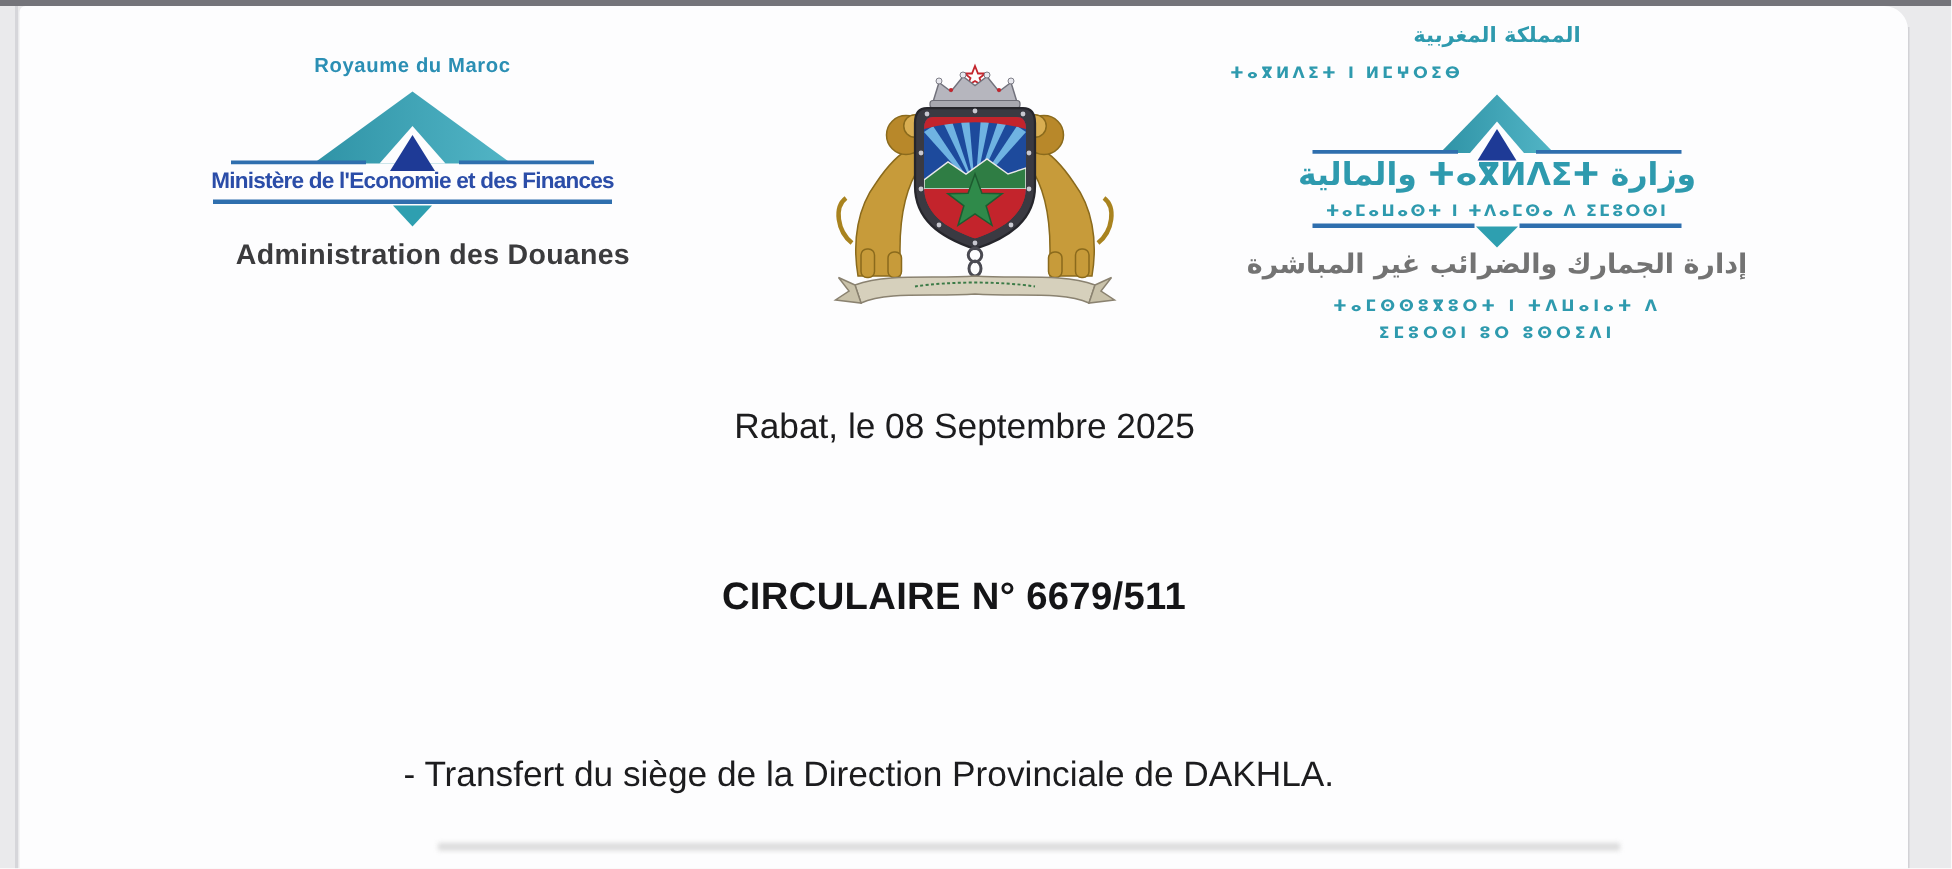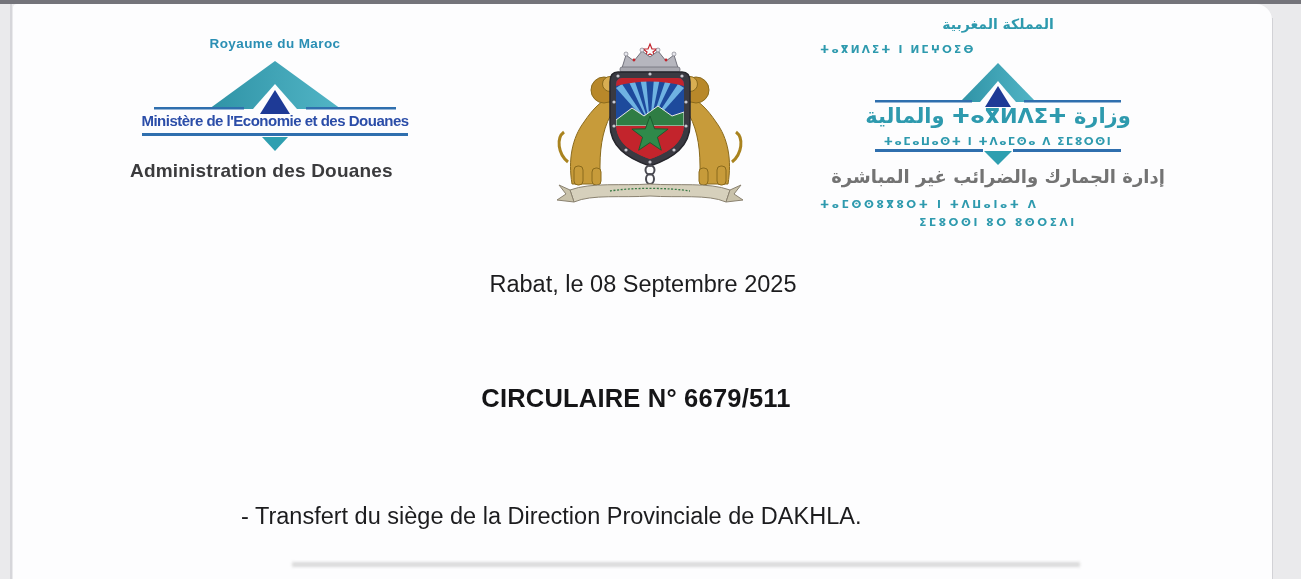--- a/index.html
+++ b/index.html
@@ -28,60 +28,60 @@
     position:absolute; left:-12px; top:76px; width:294px; text-align:center;
     font-size:15px; font-weight:bold; letter-spacing:-0.5px; color:#2b4da8; white-space:nowrap;
   }
   .mef-line-bottom { position:absolute; left:2px; top:97px; width:266px; height:2.5px; background:#2f6fae; }
   .mef-down-tri {
     position:absolute; left:122px; top:101px; width:0; height:0;
     border-left:13px solid transparent; border-right:13px solid transparent;
     border-top:14px solid #2e9fb0;
   }
   .admin {
-    position:absolute; left:-10px; top:124px; width:290px; text-align:left;
+    position:absolute; left:-10px; top:124px; width:290px; text-align:right;
     font-size:19px; font-weight:bold; letter-spacing:.2px; color:#3b3b3d; line-height:22px;
   }
 
   
   .right-block { position:absolute; left:820px; top:16px; width:356px; height:222px;
                  font-family:"DejaVu Sans",sans-serif; }
   .teal { color:#2e9aae; }
   .r-kingdom-ar  { position:absolute; left:0; top:0;    width:356px; text-align:center; font-size:14px;   font-weight:bold; direction:rtl; }
   .r-kingdom-tif { position:absolute; left:0; top:27px; width:356px; text-align:left; font-size:10.5px; font-weight:bold; letter-spacing:2.2px; }
   .mef-tri-right { position:absolute; left:0; top:42px; }
   .r-ministry-ar { position:absolute; left:0; top:88px;  width:356px; text-align:center; font-size:21px;   font-weight:bold; direction:rtl; }
   .r-ministry-tif{ position:absolute; left:0; top:119px; width:356px; text-align:center; font-size:10.5px; font-weight:bold; letter-spacing:1.6px; }
   .r-underline-l { position:absolute; left:55px;  top:133px; width:108px; height:2.5px; background:#2f6fae; }
   .r-underline-r { position:absolute; left:193px; top:133px; width:108px; height:2.5px; background:#2f6fae; }
   .r-down-tri {
     position:absolute; left:164px; top:135px; width:0; height:0;
     border-left:14px solid transparent; border-right:14px solid transparent;
     border-top:14px solid #2e9fb0;
   }
   .r-admin-ar { position:absolute; left:0; top:150px; width:356px; text-align:center; font-size:18px; font-weight:bold; color:#737373; direction:rtl; }
-  .r-tif1 { position:absolute; left:0; top:182px; width:356px; text-align:left; font-size:10.5px; font-weight:bold; letter-spacing:2.6px; }
+  .r-tif1 { position:absolute; left:0; top:182px; width:356px; text-align:center; font-size:10.5px; font-weight:bold; letter-spacing:2.6px; }
   .r-tif2 { position:absolute; left:0; top:200px; width:356px; text-align:center; font-size:10.5px; font-weight:bold; letter-spacing:2.6px; }
 
   
   .coat { position:absolute; left:552px; top:42px; }
 
   
   .dateline {
     position:absolute; left:0; top:271px; width:1286px; text-align:center;
     font-size:23.5px; color:#1c1c1e;
   }
   .title {
     position:absolute; left:0; top:384px; width:1272px; text-align:center;
     font-size:25.5px; font-weight:bold; letter-spacing:.2px; color:#151517;
   }
   .subject { position:absolute; left:163px; top:502px; font-size:23.5px; line-height:29.5px; color:#1c1c1e; }
   .subject .lbl { font-weight:bold; text-decoration:underline; }
   .subject .sep { font-weight:bold; }
-  .subject .line2 { margin-left:78px; }
+  .subject .line2 { margin-left:106px; }
   .ghost-line {
     position:absolute; left:292px; top:562px; width:788px; height:5px;
     background:#cfcfcf; filter:blur(1.6px); opacity:.75;
   }
 </style>
 </head>
 <body>
 
 <div class="photo">
   <div class="strip-top"></div>
@@ -99,21 +99,21 @@
             <stop offset="1" stop-color="#52b5c6"></stop>
         </linearGradient>
       </defs>
       <polygon points="135,3 201,51 69,51" fill="url(#tealgrad)"></polygon>
       <polygon points="135,26 157,51 113,51" fill="#fdfdfe"></polygon>
       <rect x="14" y="49" width="90" height="2.5" fill="#2f6fae"></rect>
       <rect x="166" y="49" width="90" height="2.5" fill="#2f6fae"></rect>
       <polygon points="135,32 150,56 120,56" fill="#1e3a96"></polygon>
     </svg>
 
-    <div class="ministere">Ministère de l'Economie et des Douanes</div>
+    <div class="ministere">Ministère de l'Economie et des Finances</div>
     <div class="mef-line-bottom"></div>
     <div class="mef-down-tri"></div>
 
     <div class="admin">
       <div>Administration des Douanes</div>
     </div>
   </div>
 
   <svg class="coat" width="196" height="172" viewBox="0 0 196 172">
 

